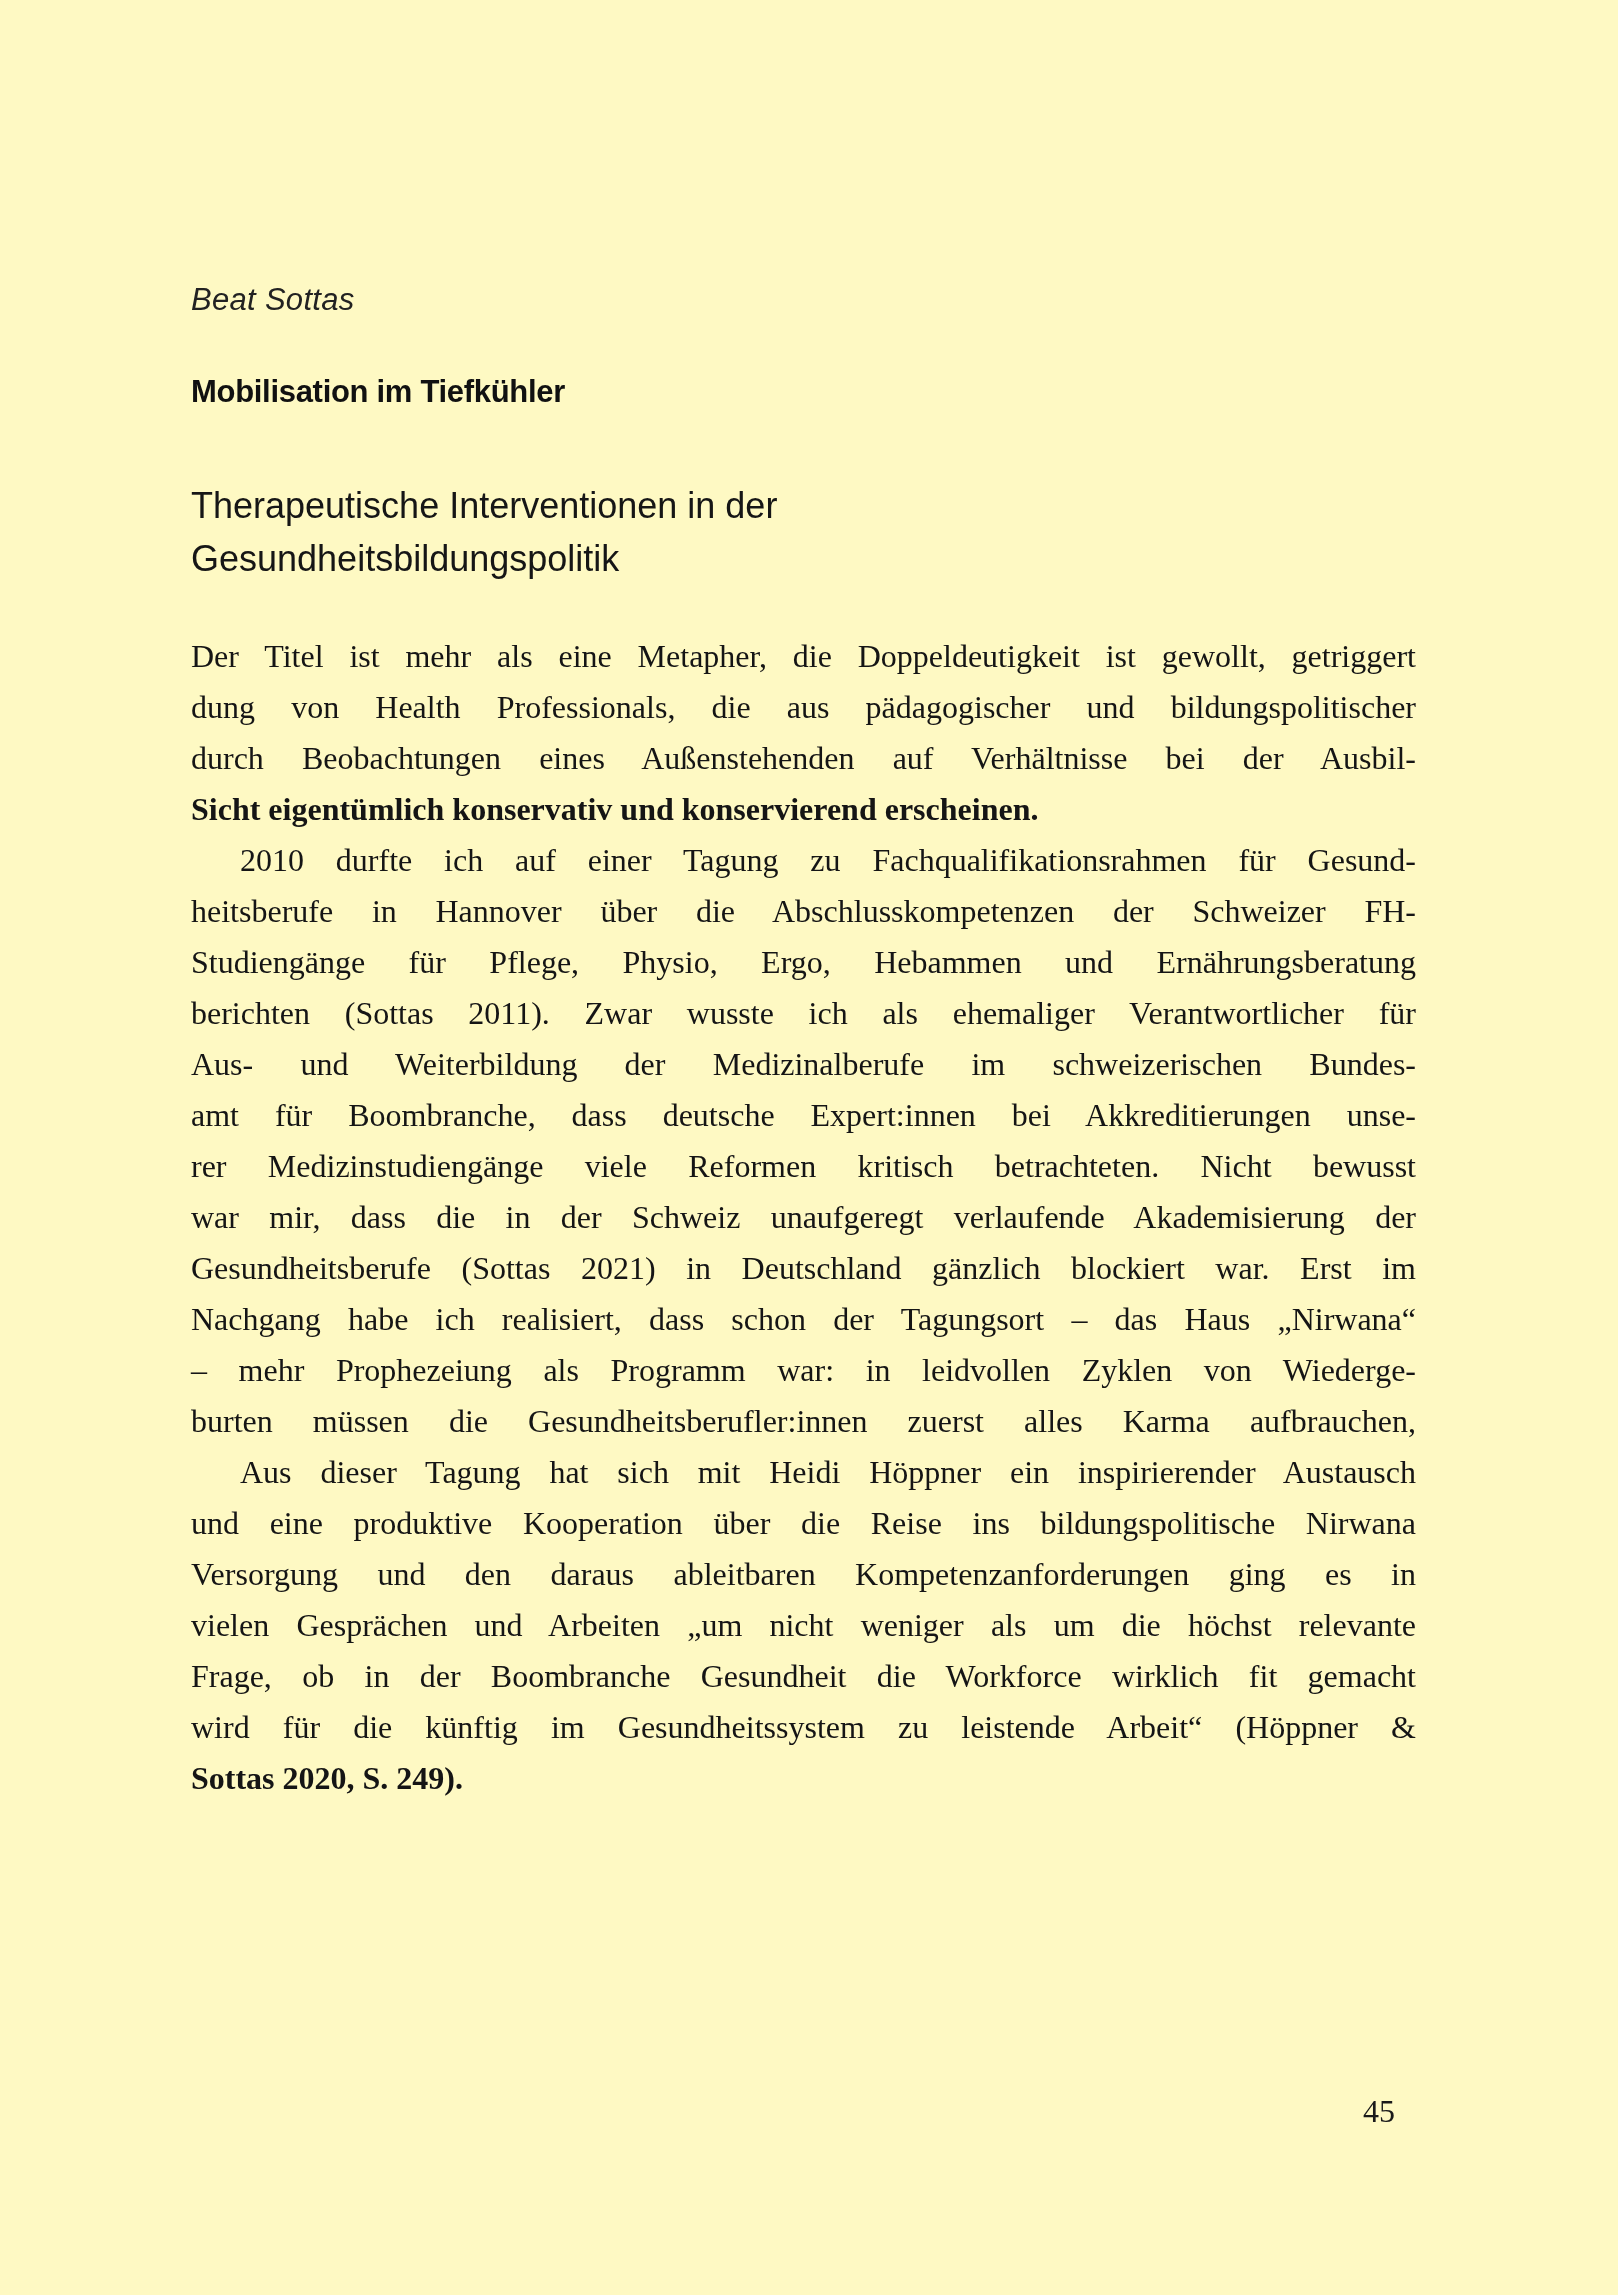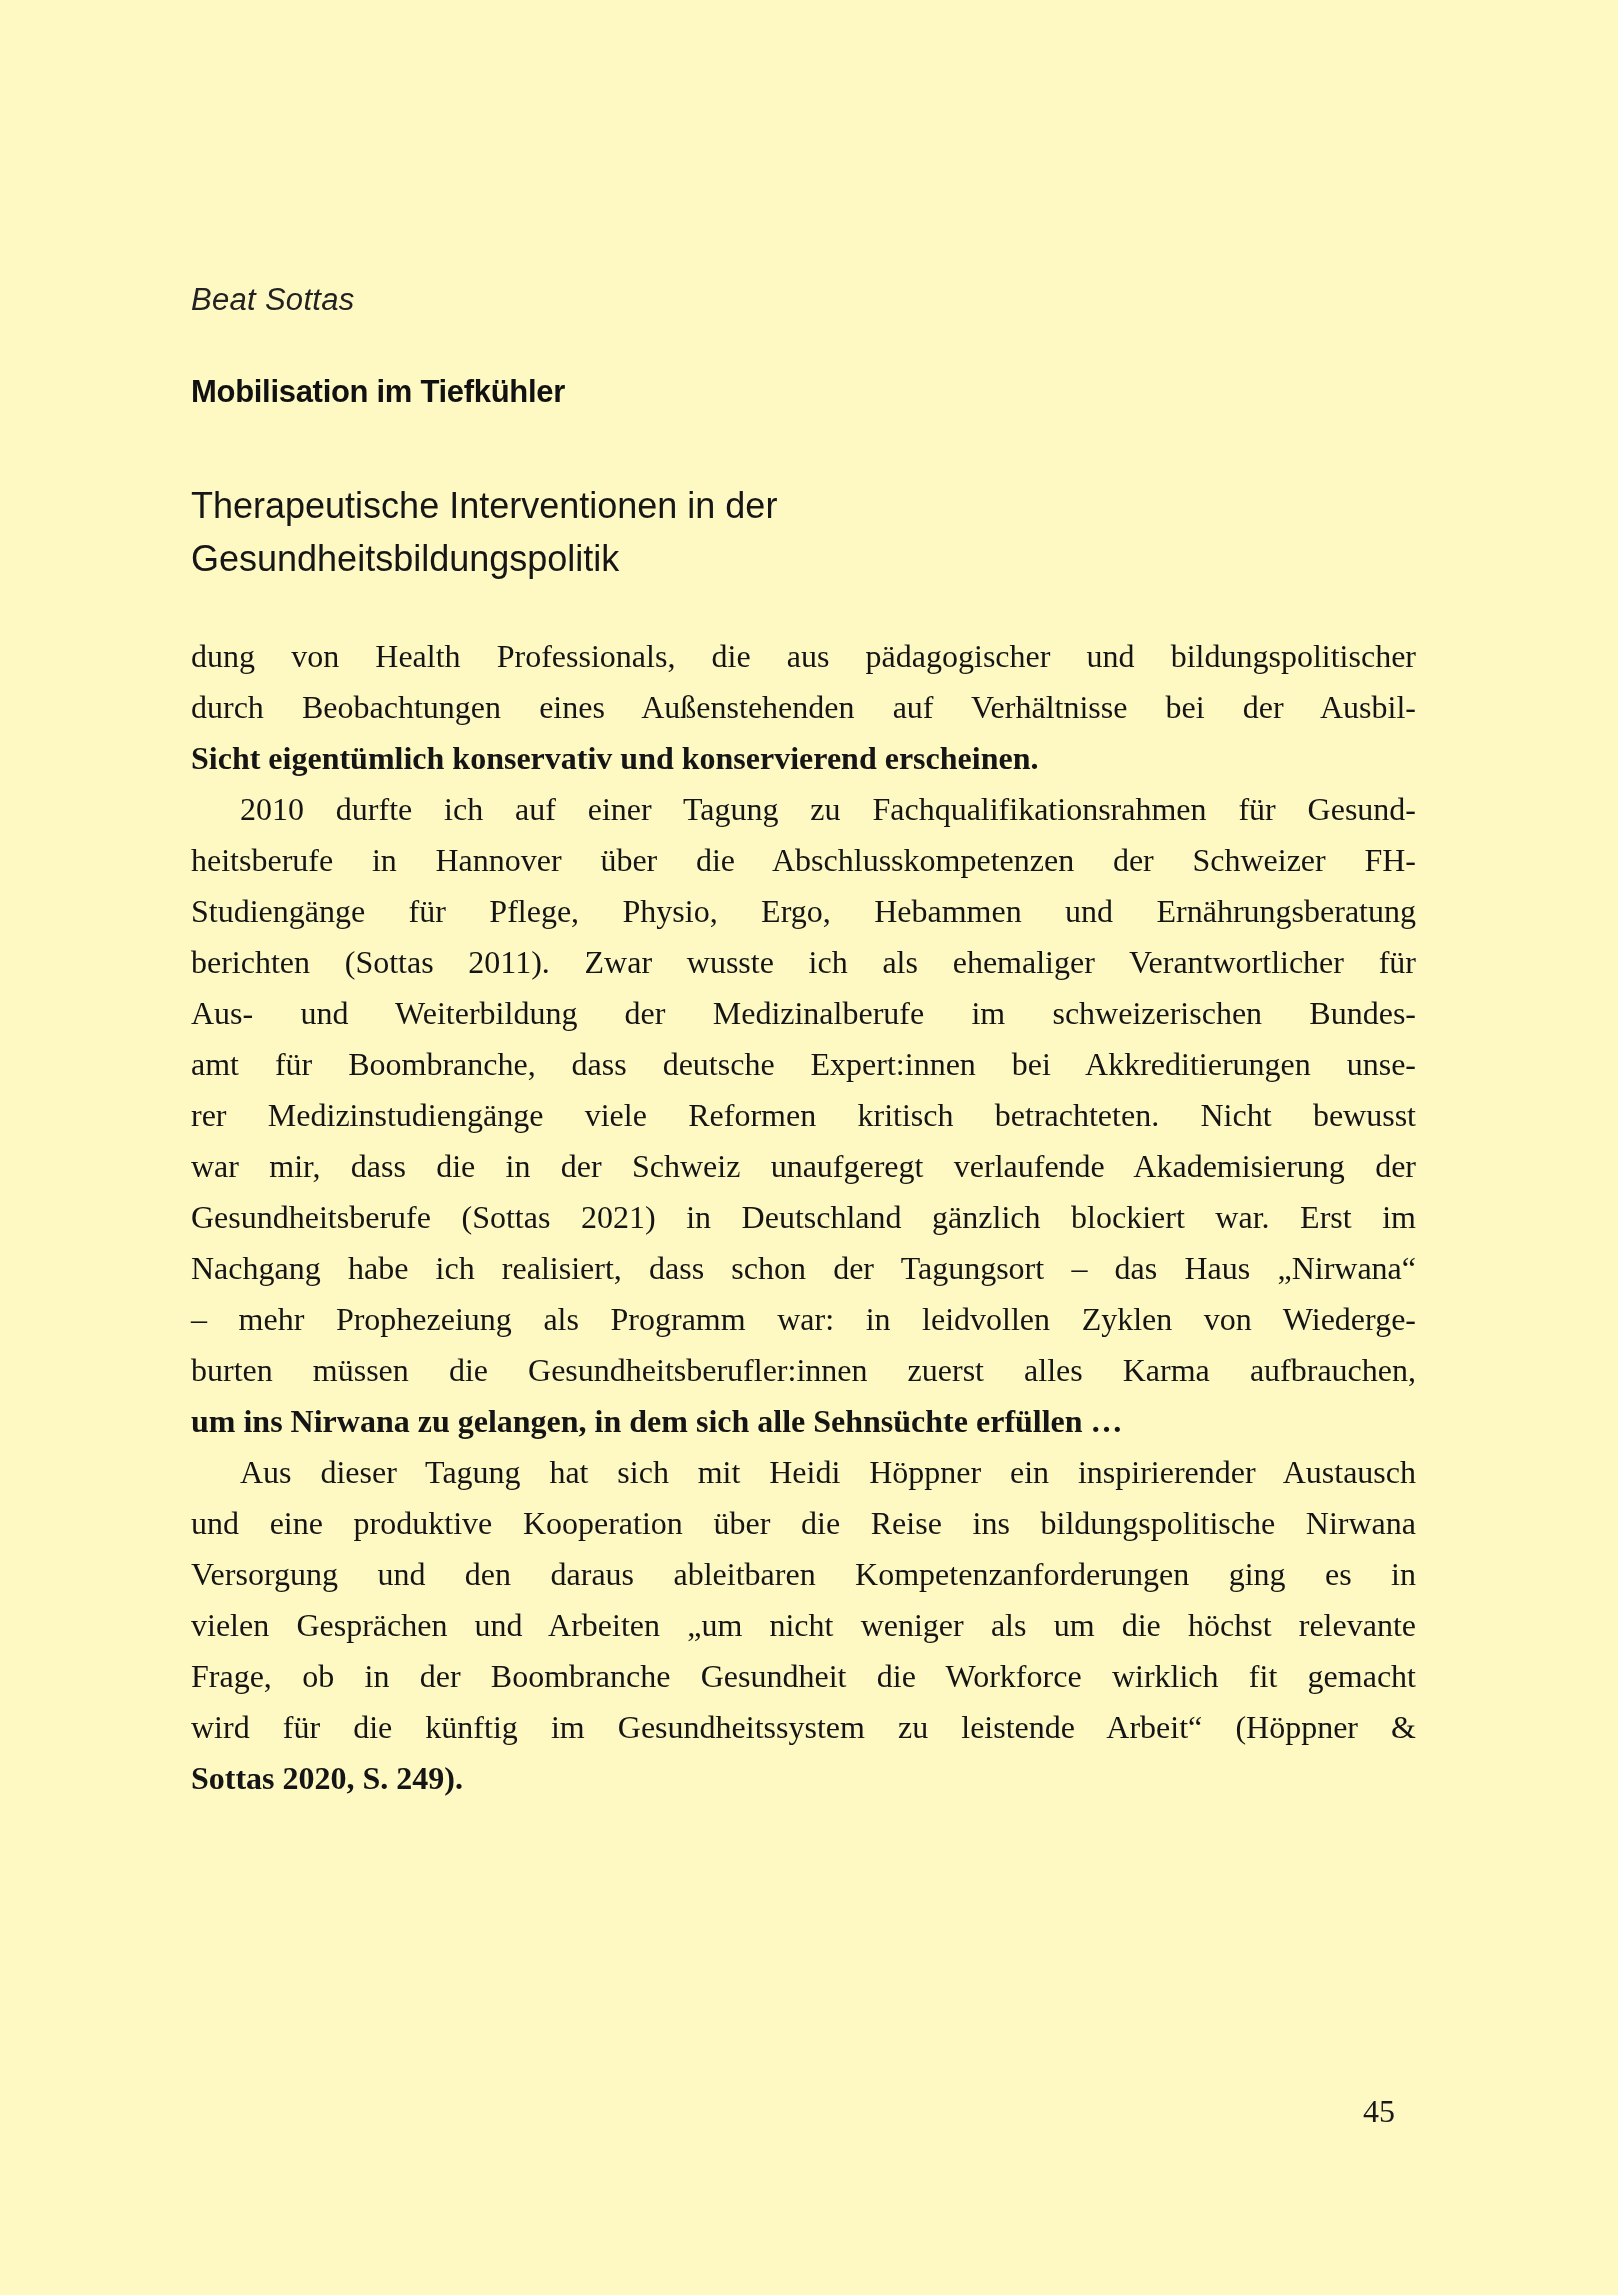--- a/index.html
+++ b/index.html
@@ -95,36 +95,36 @@
     <div class="author">Beat Sottas</div>
 
     <h1 class="title" style="margin:0; font-size:31px;">Mobilisation im Tiefkühler</h1>
 
     <div class="subtitle">
       <div>Therapeutische Interventionen in der</div>
       <div>Gesundheitsbildungspolitik</div>
     </div>
 
     <div class="body-text">
+        <div class="body-line">Der Titel ist mehr als eine Metapher, die Doppeldeutigkeit ist gewollt, getriggert</div>
         <div class="body-line">dung von Health Professionals, die aus pädagogischer und bildungspolitischer</div>
         <div class="body-line">durch Beobachtungen eines Außenstehenden auf Verhältnisse bei der Ausbil-</div>
         <div class="body-line para-end">Sicht eigentümlich konservativ und konservierend erscheinen.</div>
         <div class="body-line indent">2010 durfte ich auf einer Tagung zu Fachqualifikationsrahmen für Gesund-</div>
         <div class="body-line">heitsberufe in Hannover über die Abschlusskompetenzen der Schweizer FH-</div>
         <div class="body-line">Studiengänge für Pflege, Physio, Ergo, Hebammen und Ernährungsberatung</div>
         <div class="body-line">berichten (Sottas 2011). Zwar wusste ich als ehemaliger Verantwortlicher für</div>
         <div class="body-line">Aus- und Weiterbildung der Medizinalberufe im schweizerischen Bundes-</div>
         <div class="body-line">amt für Boombranche, dass deutsche Expert:innen bei Akkreditierungen unse-</div>
         <div class="body-line">rer Medizinstudiengänge viele Reformen kritisch betrachteten. Nicht bewusst</div>
         <div class="body-line">war mir, dass die in der Schweiz unaufgeregt verlaufende Akademisierung der</div>
         <div class="body-line">Gesundheitsberufe (Sottas 2021) in Deutschland gänzlich blockiert war. Erst im</div>
         <div class="body-line">Nachgang habe ich realisiert, dass schon der Tagungsort – das Haus „Nirwana“</div>
         <div class="body-line">– mehr Prophezeiung als Programm war: in leidvollen Zyklen von Wiederge-</div>
         <div class="body-line">burten müssen die Gesundheitsberufler:innen zuerst alles Karma aufbrauchen,</div>
-        <div class="body-line para-end">um ins Nirwana zu gelangen, in dem sich alle Sehnsüchte erfüllen …</div>
         <div class="body-line indent">Aus dieser Tagung hat sich mit Heidi Höppner ein inspirierender Austausch</div>
         <div class="body-line">und eine produktive Kooperation über die Reise ins bildungspolitische Nirwana</div>
         <div class="body-line">Versorgung und den daraus ableitbaren Kompetenzanforderungen ging es in</div>
         <div class="body-line">vielen Gesprächen und Arbeiten „um nicht weniger als um die höchst relevante</div>
         <div class="body-line">Frage, ob in der Boombranche Gesundheit die Workforce wirklich fit gemacht</div>
         <div class="body-line">wird für die künftig im Gesundheitssystem zu leistende Arbeit“ (Höppner &amp;</div>
         <div class="body-line para-end">Sottas 2020, S. 249).</div>
       </div>
   </div>
 

